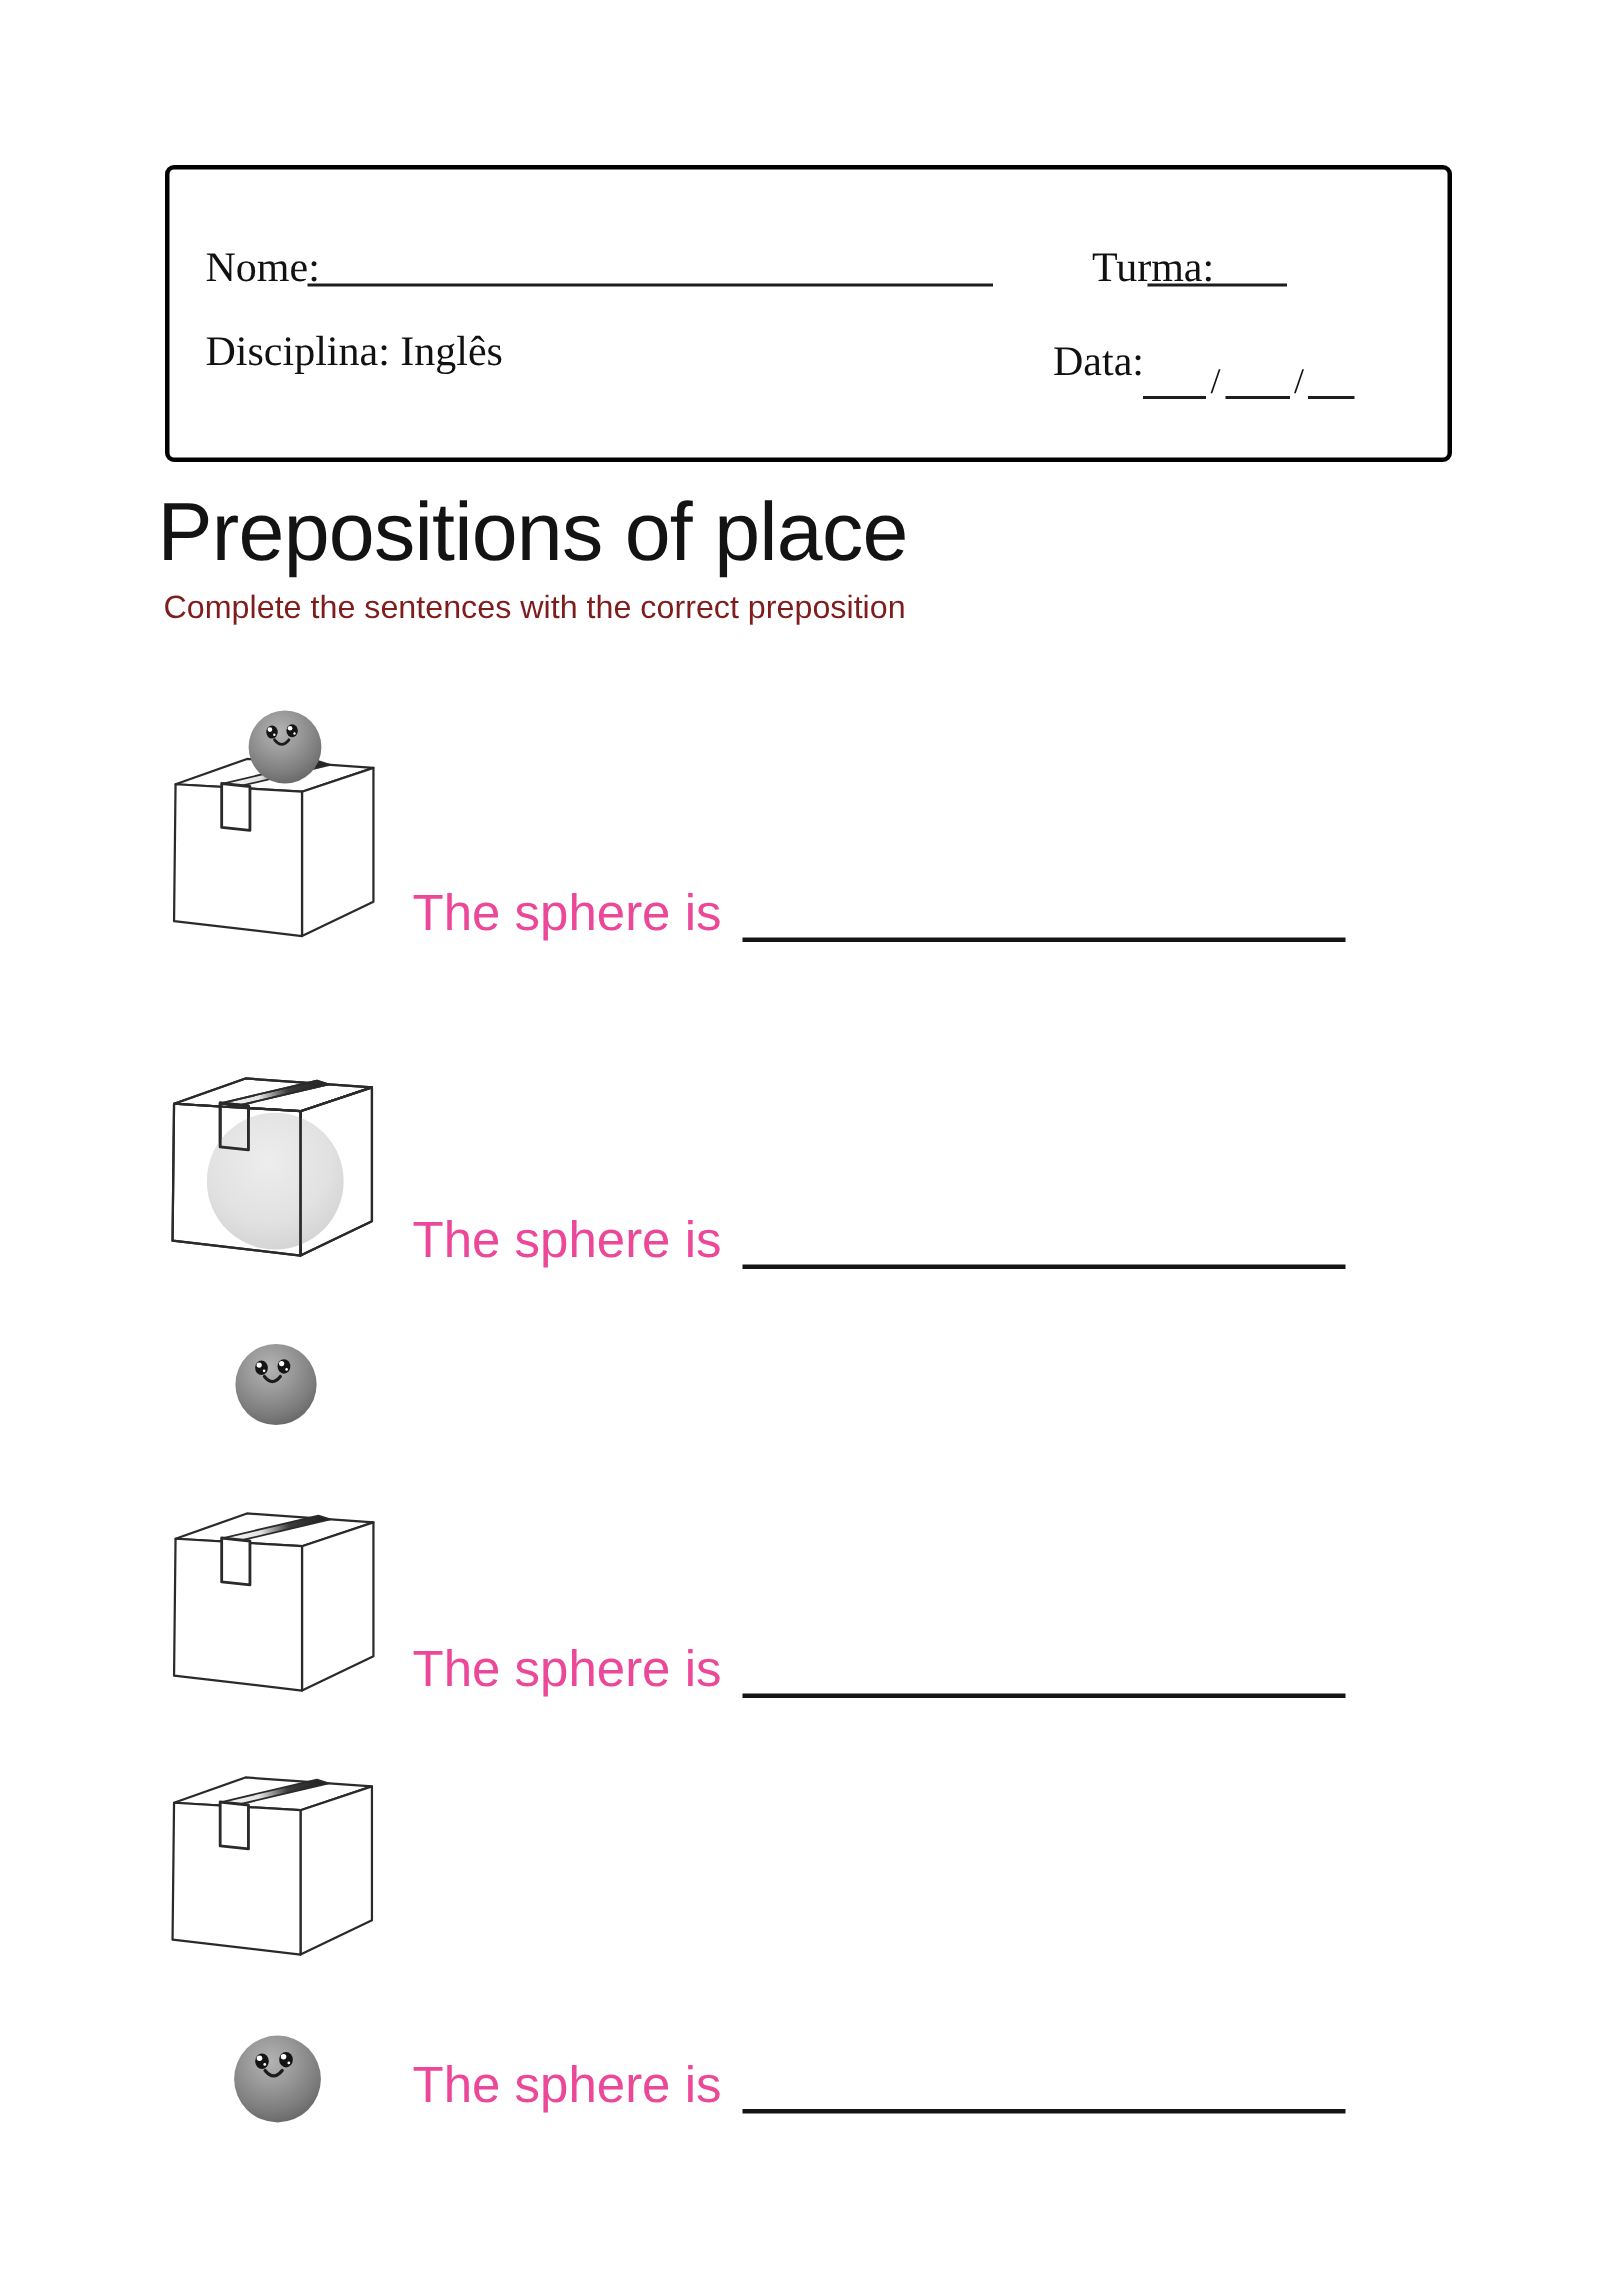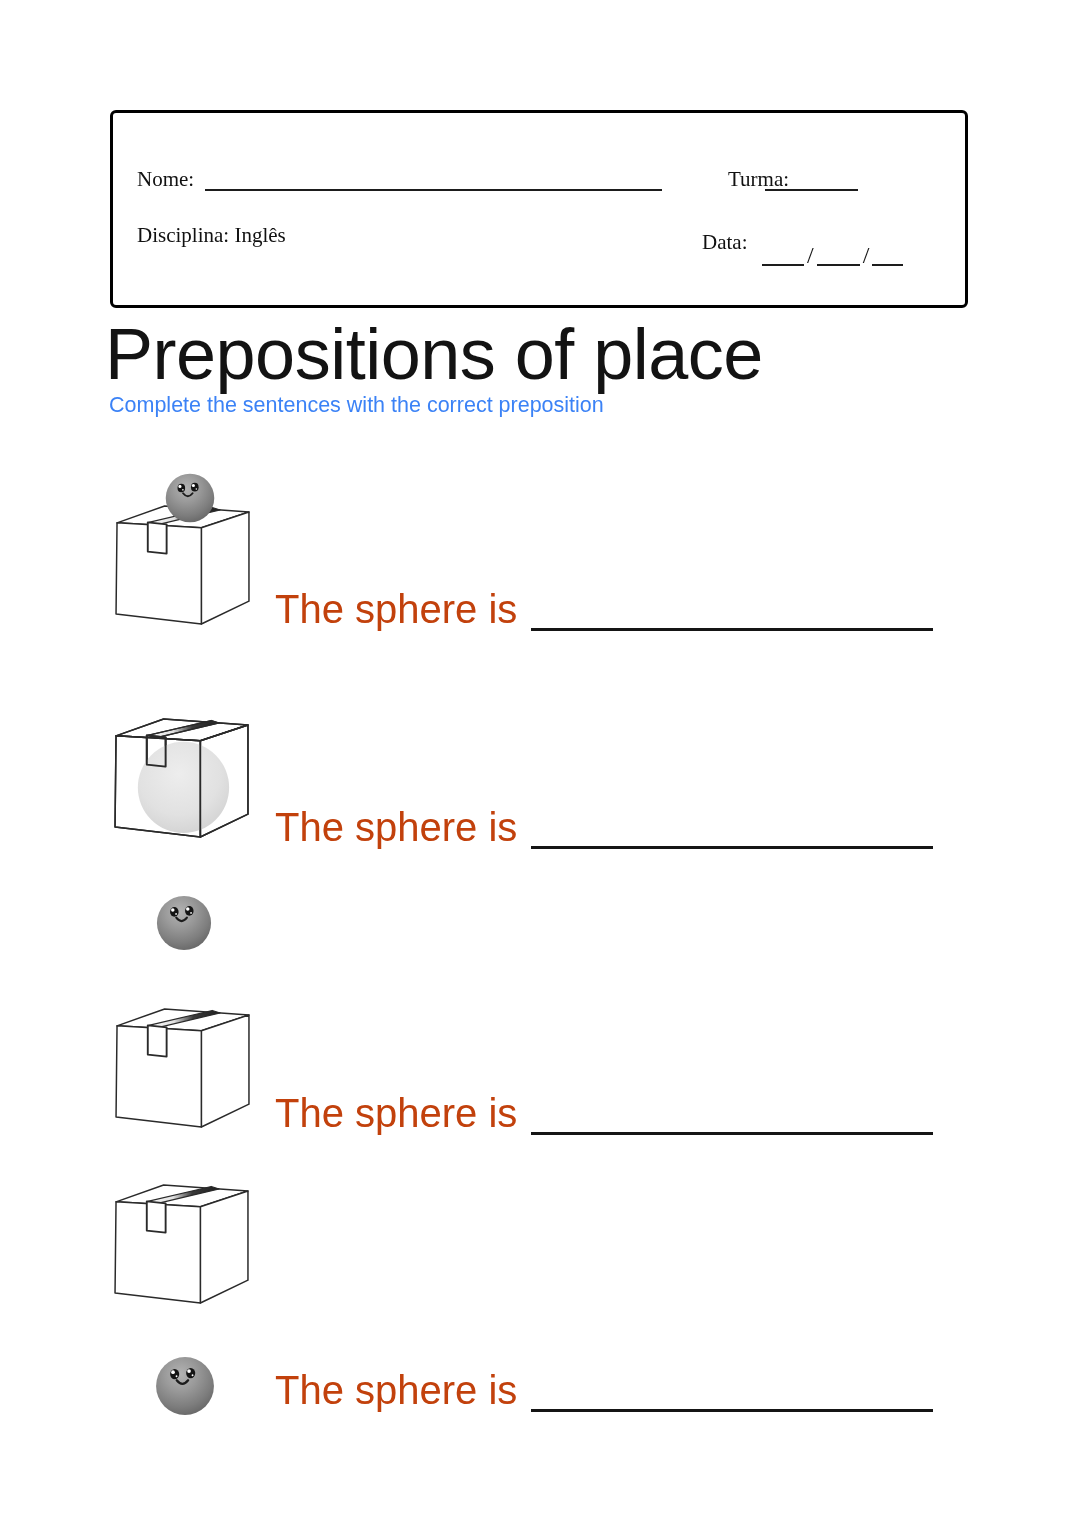--- a/index.html
+++ b/index.html
@@ -6,45 +6,45 @@
   .page{
     position:relative;width:1080px;height:1528px;background:#ffffff;
     font-family:"Liberation Sans",sans-serif;color:#161616;overflow:hidden;
   }
   
   .header-box{
     position:absolute;left:110px;top:110px;width:852px;height:192px;
     border:3px solid #000;border-radius:6px;background:#fff;
   }
   .hlabel{
-    position:absolute;font-family:"Liberation Serif",serif;font-size:21px;
+    position:absolute;font-family:"Liberation Serif",serif;font-size:28px;
     color:#111;white-space:nowrap;line-height:24px;
   }
   .hline{position:absolute;height:0;border-bottom:2px solid #1d1d1d;}
   .date-row{
     position:absolute;display:flex;align-items:flex-end;
     font-family:"Liberation Serif",serif;font-size:22px;color:#111;
   }
   .date-blank{height:22px;border-bottom:2px solid #1d1d1d;}
   .slash{padding:0 3px;line-height:22px;font-size:24px;}
   
   .title{
-    position:absolute;left:105px;top:324px;font-size:72px;font-weight:400;
+    position:absolute;left:105px;top:324px;font-size:55px;font-weight:400;
     letter-spacing:-0.5px;color:#131313;white-space:nowrap;line-height:60px;
   }
   .subtitle{
-    position:absolute;left:109px;top:392px;font-size:21.5px;color:#3b82f6;
+    position:absolute;left:109px;top:392px;font-size:21.5px;color:#7f1d1d;
     white-space:nowrap;line-height:26px;
   }
   
   .figure{position:absolute;}
   .defs-svg{position:absolute;width:0;height:0;overflow:hidden;}
   
   .sentence{
-    position:absolute;left:275px;font-size:40px;color:#c2410c;
+    position:absolute;left:275px;font-size:34px;color:#ec4899;
     white-space:nowrap;line-height:44px;
   }
   .blank{
     display:inline-block;width:402px;height:0;margin-left:14px;
     border-bottom:3.5px solid #151515;vertical-align:-8px;
   }
 </style>
 </head>
 <body>
 

